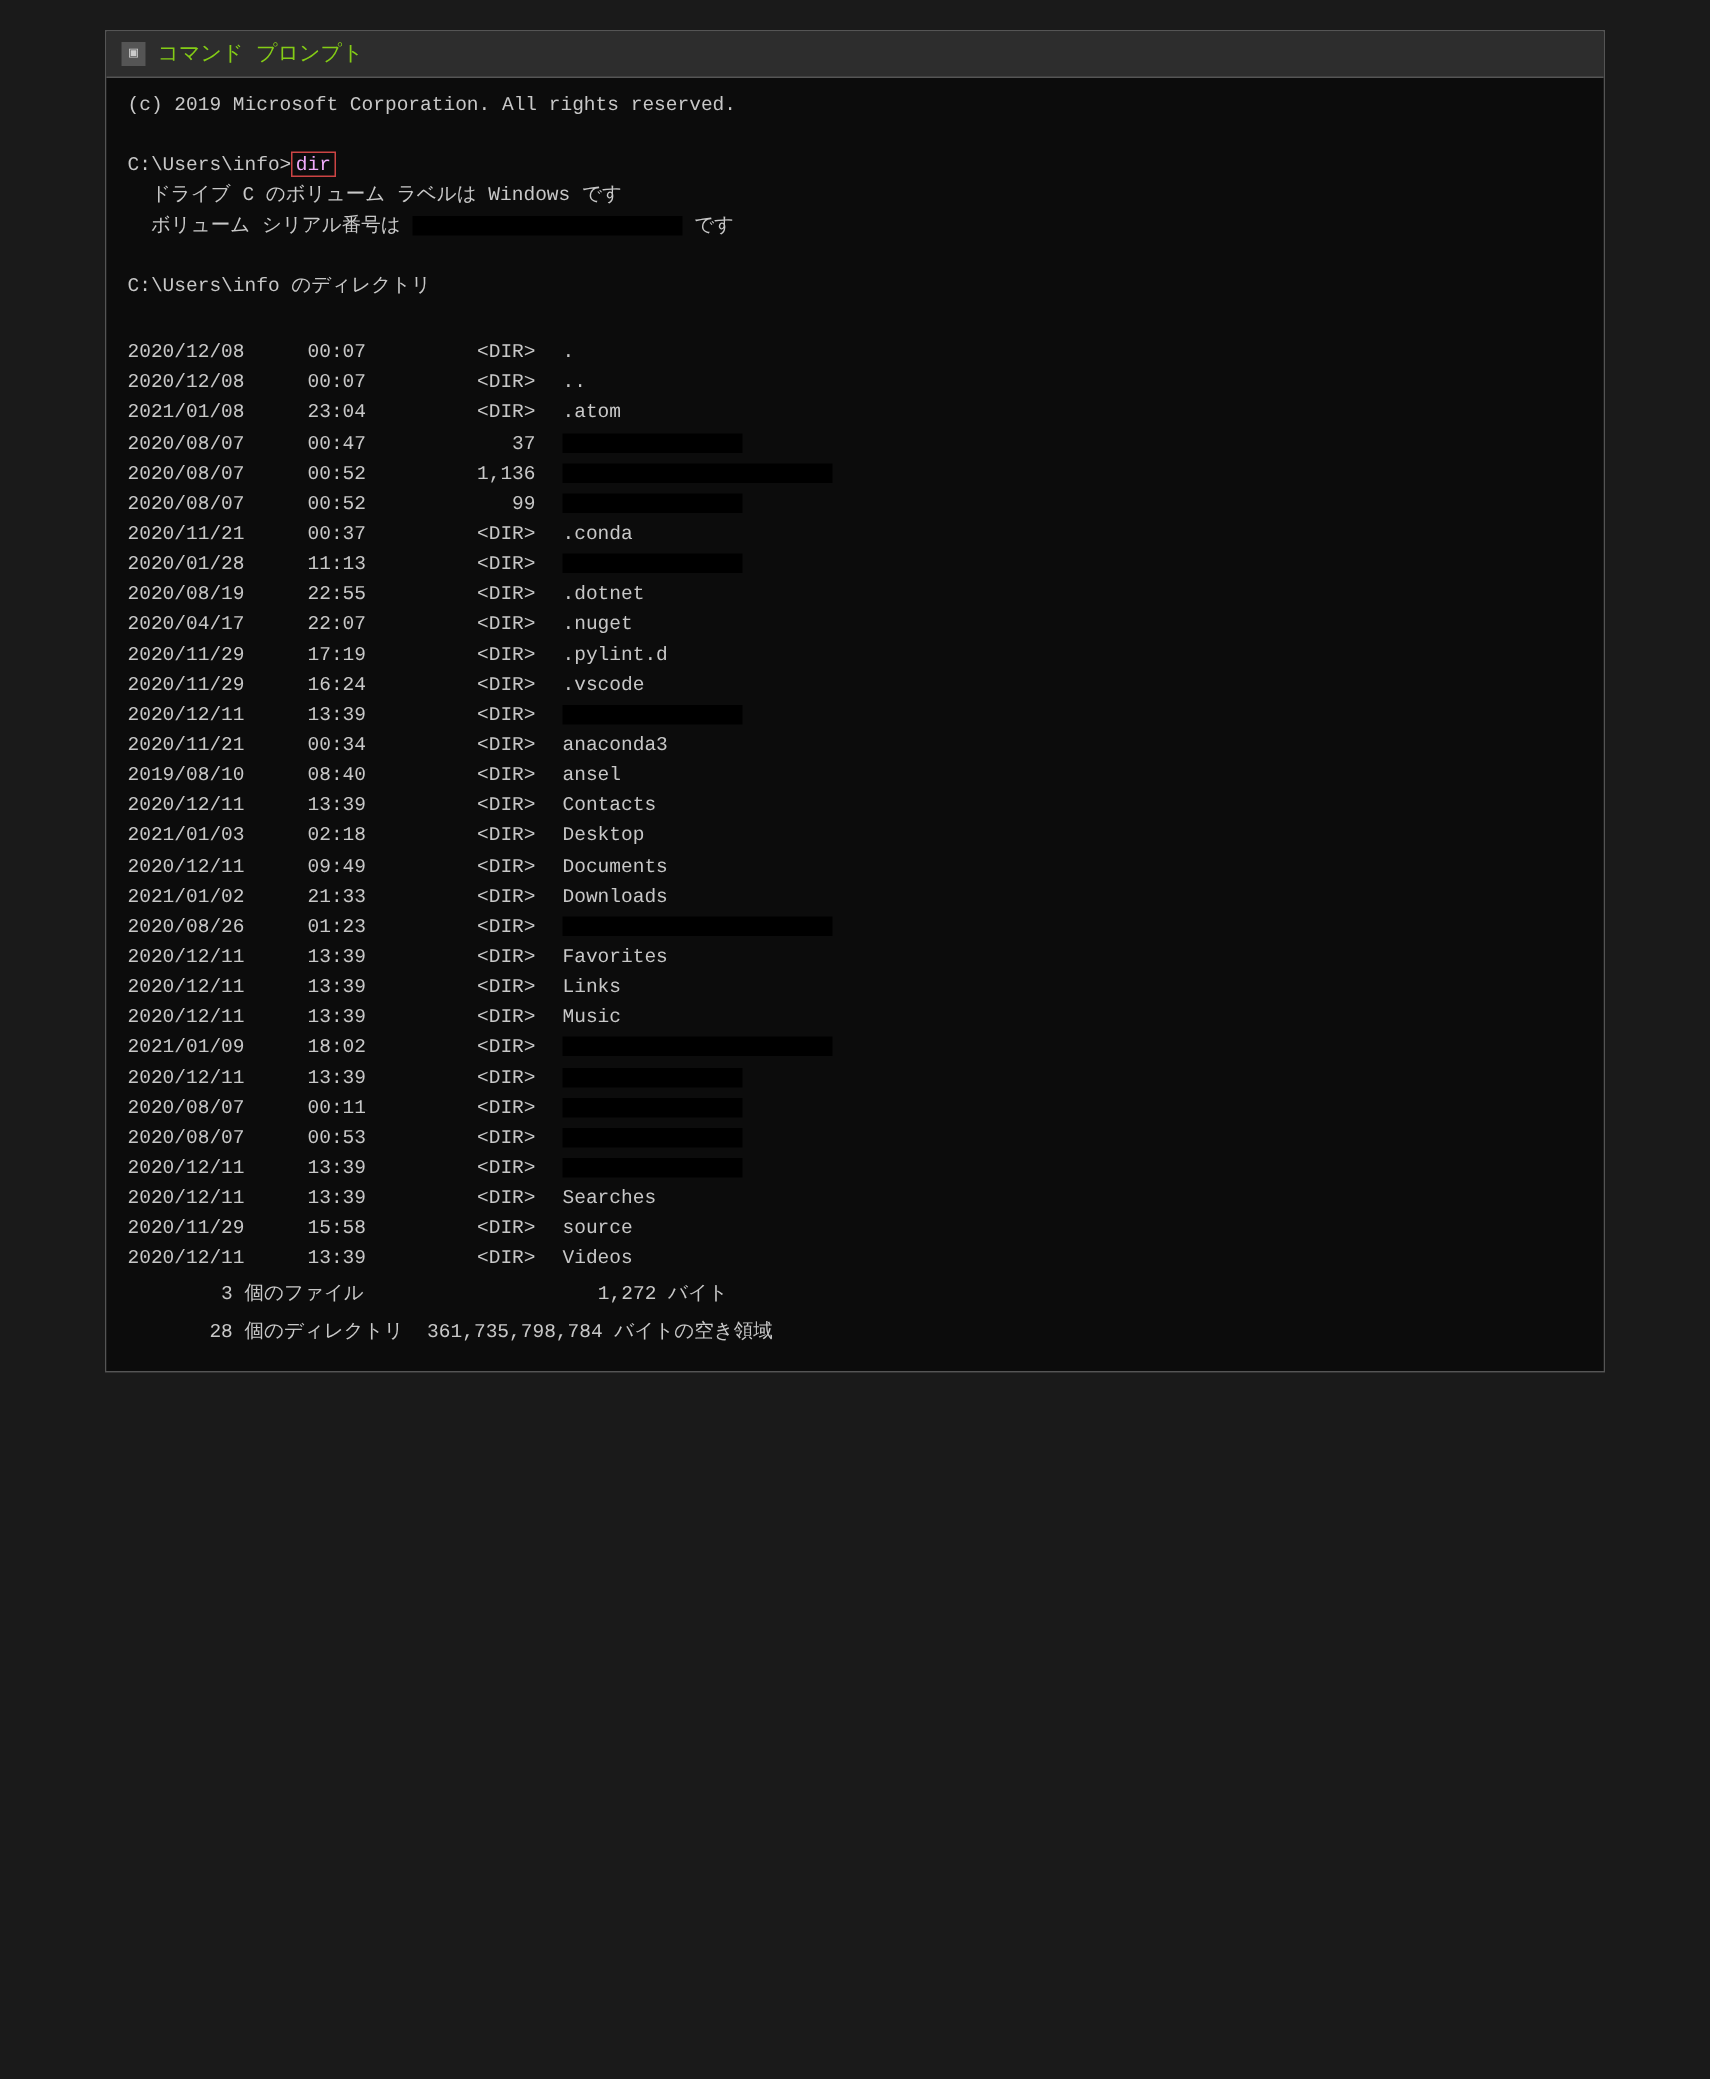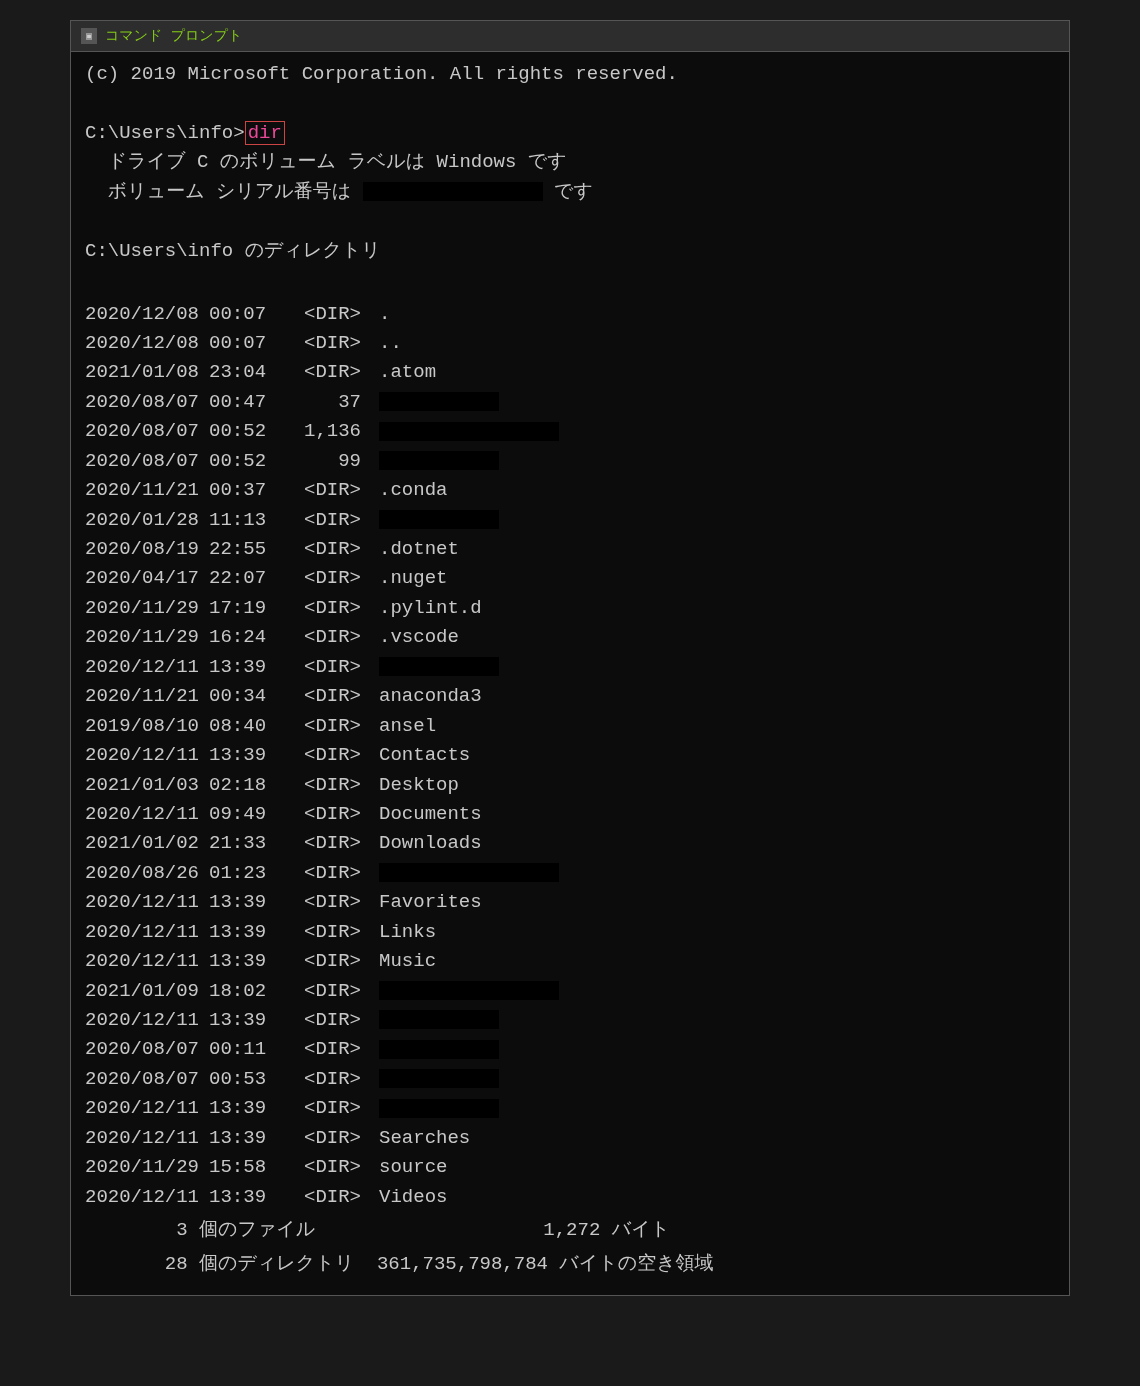--- a/index.html
+++ b/index.html
@@ -38,31 +38,31 @@
     .title-bar-text {
       color: #84cc16;
       font-size: 14px;
       font-family: 'MS Gothic', 'Courier New', monospace;
     }
     .content {
       background: #0c0c0c;
       padding: 8px 14px 16px 14px;
       color: #c8c8c8;
       font-family: 'Courier New', Courier, monospace;
-      font-size: 19px;
+      font-size: 13px;
       line-height: 1.55;
     }
     .line {
       white-space: pre;
       display: block;
     }
     .cmd-highlight {
       background: transparent;
       border: 1px solid #cc4444;
-      color: #ec4899;
+      color: #f0abfc;
       padding: 0 2px;
     }
     .redacted {
       display: inline-block;
       background: #000000;
       color: #000000;
       min-width: 120px;
       height: 1em;
       vertical-align: middle;
     }

